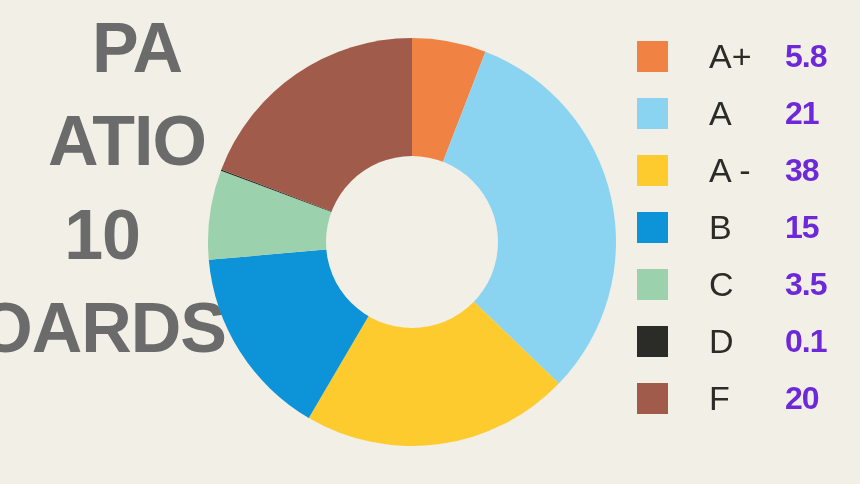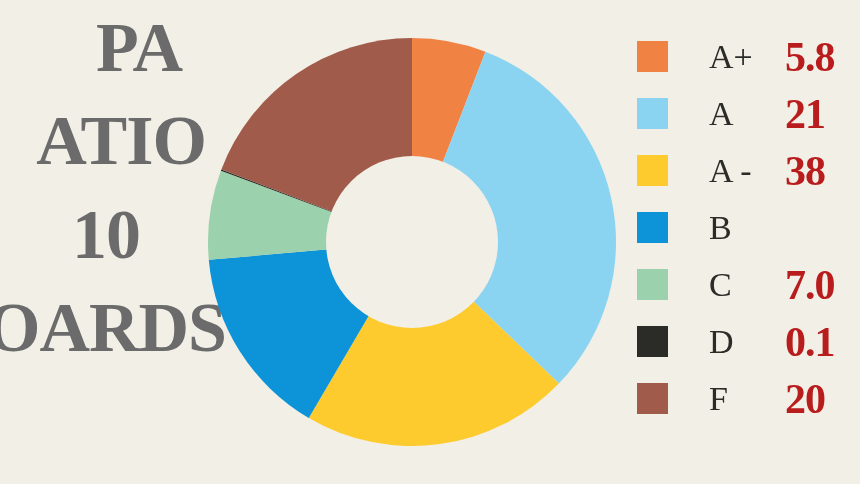--- a/index.html
+++ b/index.html
@@ -3,21 +3,21 @@
 <meta charset="utf-8">
 <style>
   html,body{margin:0;padding:0;}
   body{
     width:860px;height:484px;
     background:#F2EFE6;
     font-family:"Liberation Sans", sans-serif;
     overflow:hidden;
     position:relative;
   }
-  #stage{position:absolute;left:0;top:0;width:860px;height:484px;overflow:hidden;background:#F2EFE6;font-family:Liberation Serif, serif;}
+  #stage{position:absolute;left:0;top:0;width:860px;height:484px;overflow:hidden;background:#F2EFE6;}
 
   
   .headline{
     position:absolute;
     left:-58px; top:14px;
     width:290px;
     text-align:right;
     color:#6B6B6B;
     font-weight:bold;
     letter-spacing:-1px;
@@ -59,22 +59,22 @@
     margin-left:41px;
     font-size:34px;
     color:#2B2B28;
     font-weight:400;
     letter-spacing:0px;
     white-space:nowrap;
     width:76px;
     flex:0 0 76px;
   }
   .lg-value{
-    font-size:42px;
-    color:#b91c1c;
+    font-size:32px;
+    color:#6d28d9;
     font-weight:bold;
     letter-spacing:-1px;
     white-space:nowrap;
   }
 </style>
 </head>
 <body>
 
 <div id="stage">
 
@@ -110,25 +110,26 @@
         <span class="lg-value">21</span>
       </div>
       <div class="legend-row">
         <span class="swatch" style="background: rgb(253, 203, 46);"></span>
         <span class="lg-label">A -</span>
         <span class="lg-value">38</span>
       </div>
       <div class="legend-row">
         <span class="swatch" style="background: rgb(13, 147, 216);"></span>
         <span class="lg-label">B</span>
+        <span class="lg-value">15</span>
       </div>
       <div class="legend-row">
         <span class="swatch" style="background: rgb(155, 209, 172);"></span>
         <span class="lg-label">C</span>
-        <span class="lg-value">7.0</span>
+        <span class="lg-value">3.5</span>
       </div>
       <div class="legend-row">
         <span class="swatch" style="background: rgb(43, 43, 40);"></span>
         <span class="lg-label">D</span>
         <span class="lg-value">0.1</span>
       </div>
       <div class="legend-row">
         <span class="swatch" style="background: rgb(161, 91, 74);"></span>
         <span class="lg-label">F</span>
         <span class="lg-value">20</span>

